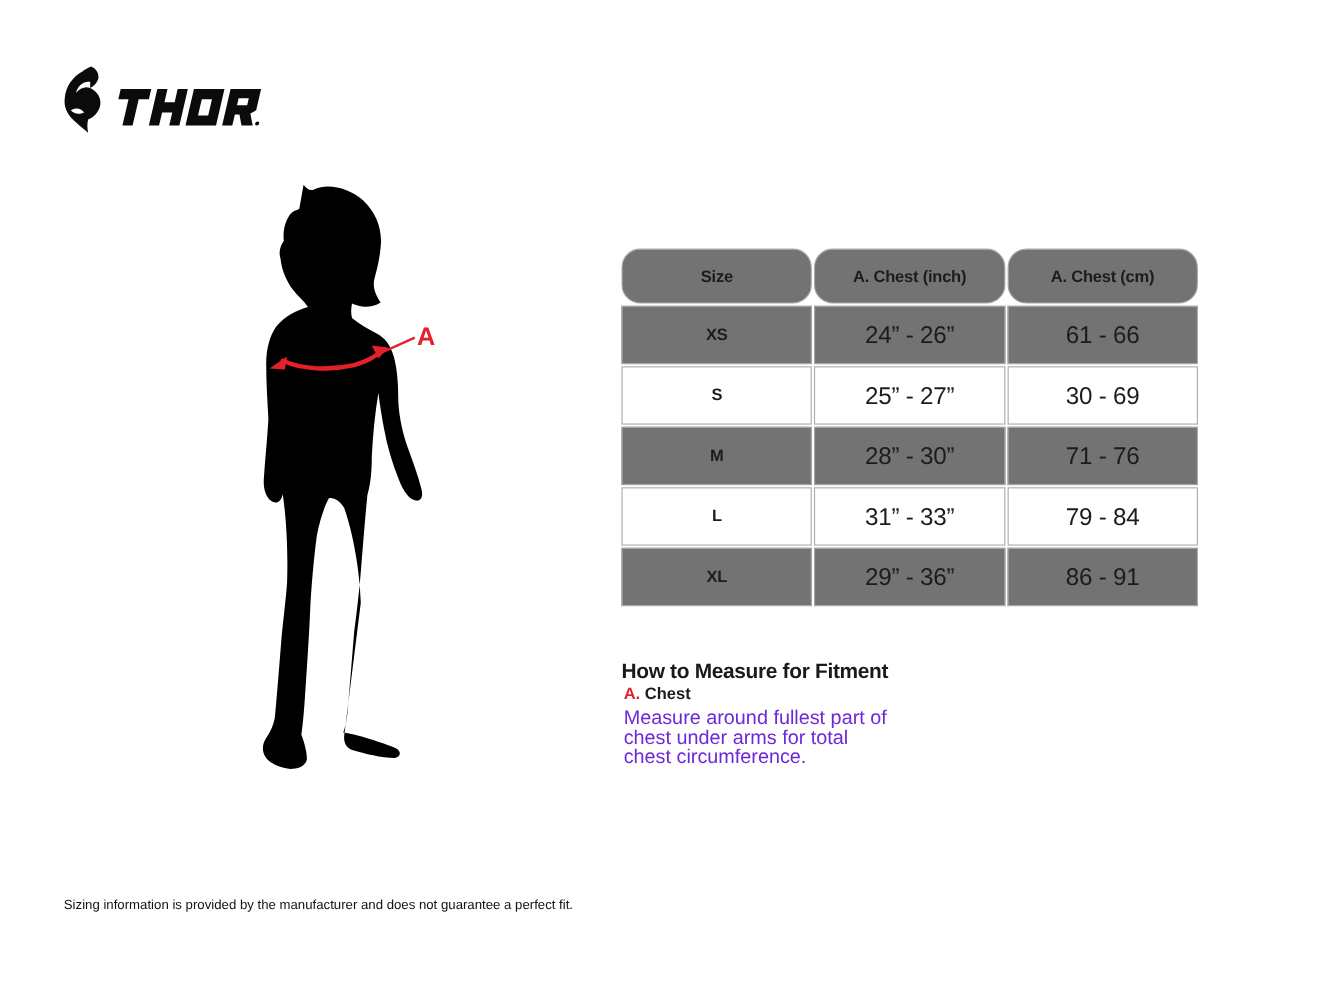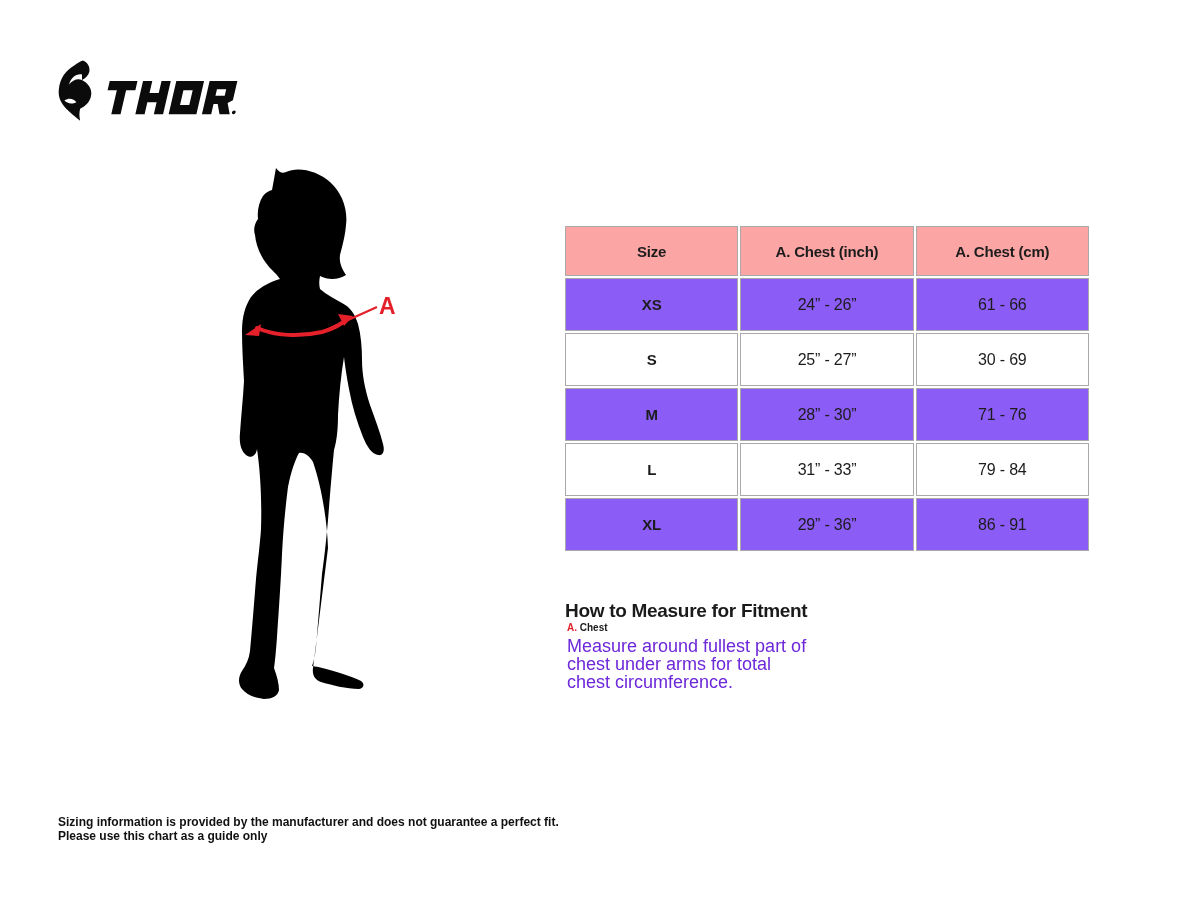--- a/index.html
+++ b/index.html
@@ -15,34 +15,34 @@
   
   .section-title{position:absolute;left:565px;font-size:19px;font-weight:bold;
                  letter-spacing:-0.3px;color:#1a1a1a;white-space:nowrap;}
   #chart-title{top:186px;}
   #measure-title{top:600px;}
 
   
   #size-table{position:absolute;left:563px;top:224px;width:528px;
               border-collapse:separate;border-spacing:2px;table-layout:fixed;}
   #size-table td{border:1px solid #a9a9a9;text-align:center;vertical-align:middle;
-                 font-size:16px;color:#1c1c1c;letter-spacing:-0.2px;}
-  #size-table tr.hdr td{height:46px;background:#fca5a5;font-weight:bold;font-size:15px;}
+                 font-size:22px;color:#1c1c1c;letter-spacing:-0.2px;}
+  #size-table tr.hdr td{height:46px;background:#737373;font-weight:bold;font-size:15px;border-radius:17px;}
   #size-table tr.data td{height:49px;background:#ffffff;}
-  #size-table tr.alt td{background:#8b5cf6;}
+  #size-table tr.alt td{background:#737373;}
   #size-table td.size-cell{font-weight:bold;font-size:15px;}
 
   
   #measure-item{position:absolute;left:567px;top:622px;width:250px;}
-  #measure-item .key-line{font-size:10px;font-weight:bold;color:#1a1a1a;margin-bottom:4px;}
+  #measure-item .key-line{font-size:15px;font-weight:bold;color:#1a1a1a;margin-bottom:4px;}
   #measure-item .key{color:#e4202a;}
   #measure-item .desc{font-size:18px;line-height:18px;color:#6d28d9;}
 
   
-  #disclaimer{position:absolute;left:58px;top:815px;font-size:12px;line-height:14px;color:#111;font-weight:bold;}
+  #disclaimer{position:absolute;left:58px;top:815px;font-size:12px;line-height:14px;color:#111;}
 </style>
 </head>
 <body>
 
 <div id="page">
 
   <svg id="logo" viewBox="0 0 200 72" role="img" aria-label="THOR">
     <g>
       <path fill="#0b0b0b" d="M28,2 C33,4 36,9 35,14 C34,18 31,21 27,23 C33,26 38,32 37,39
         C36,47 30,52 25,54 C24,58 24,62 25,67 C19,62 14,58 10,54 C4,48 1,41 2,33
@@ -141,16 +141,15 @@
   <div id="measure-item">
     <div class="key-line">
       <span class="key">A.</span>
       <span>Chest</span>
     </div>
     <div class="desc">Measure around fullest part of chest under arms for total chest circumference.</div>
   </div>
 
   <div id="disclaimer">
     <div>Sizing information is provided by the manufacturer and does not guarantee a perfect fit.</div>
-    <div>Please use this chart as a guide only</div>
   </div>
 
 </div>
 
 </body></html>

